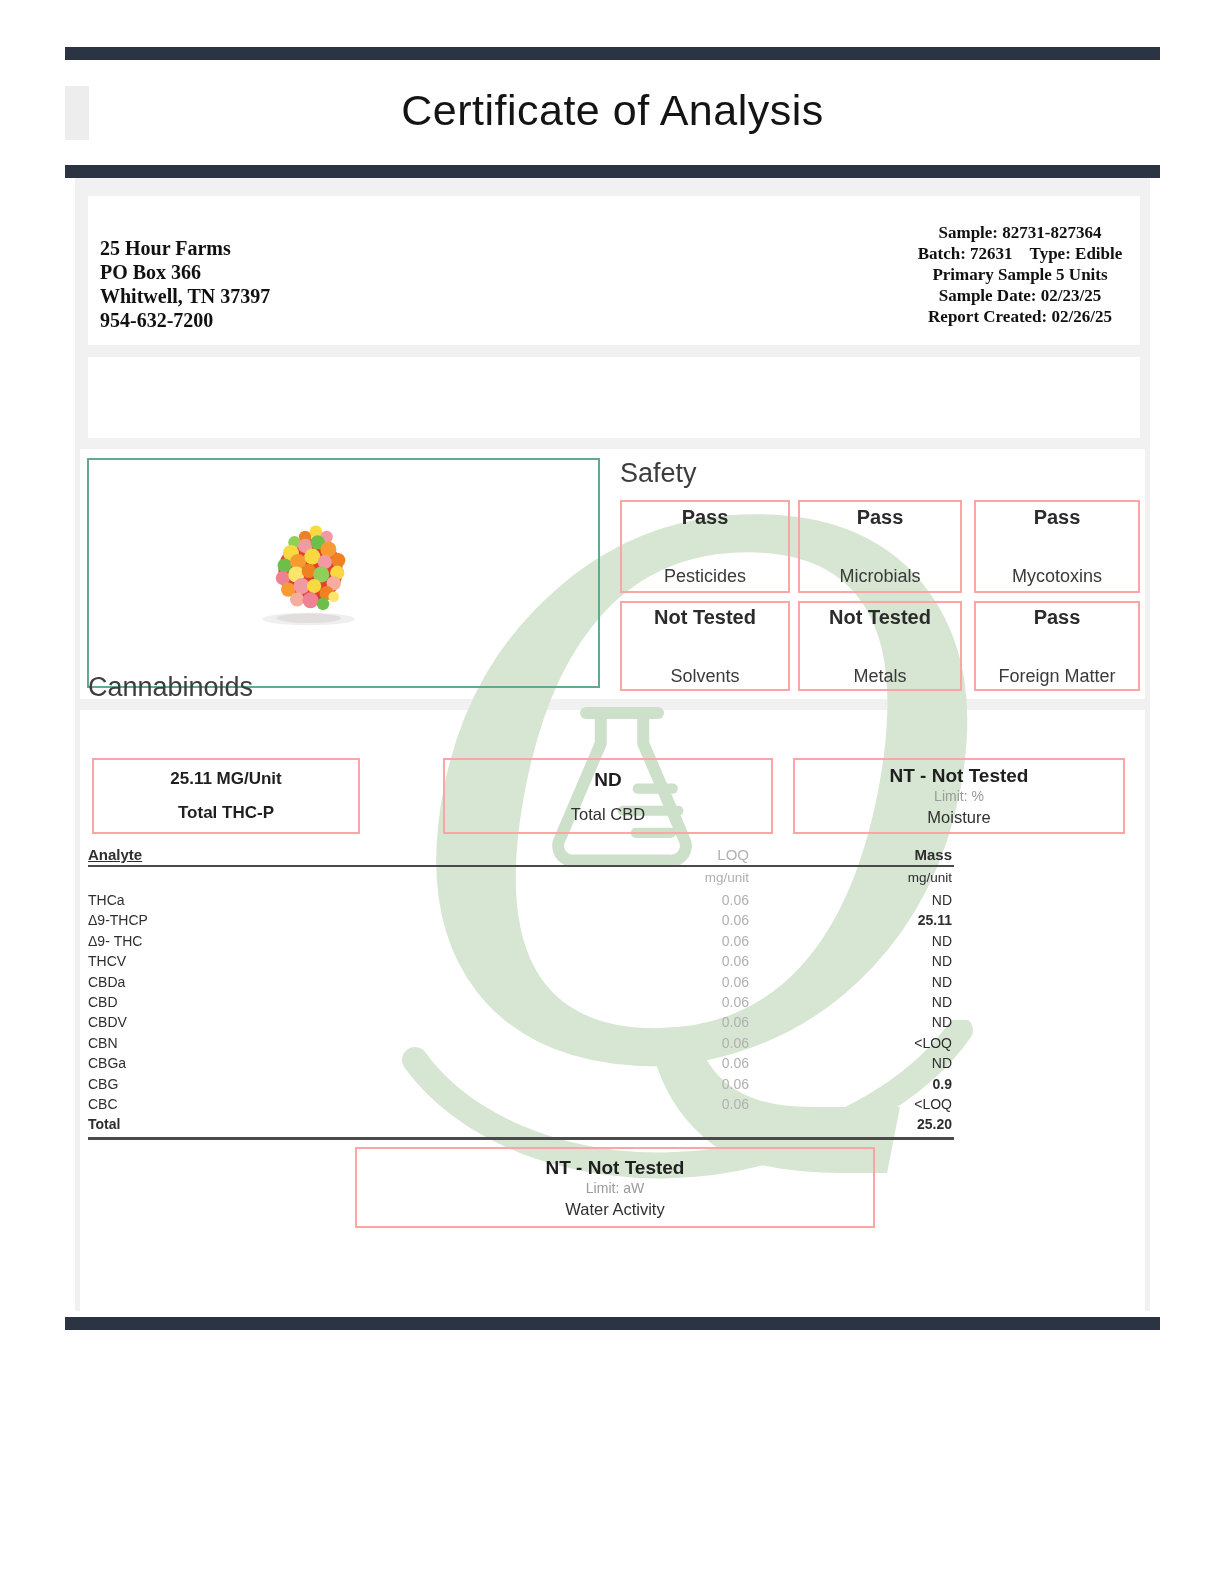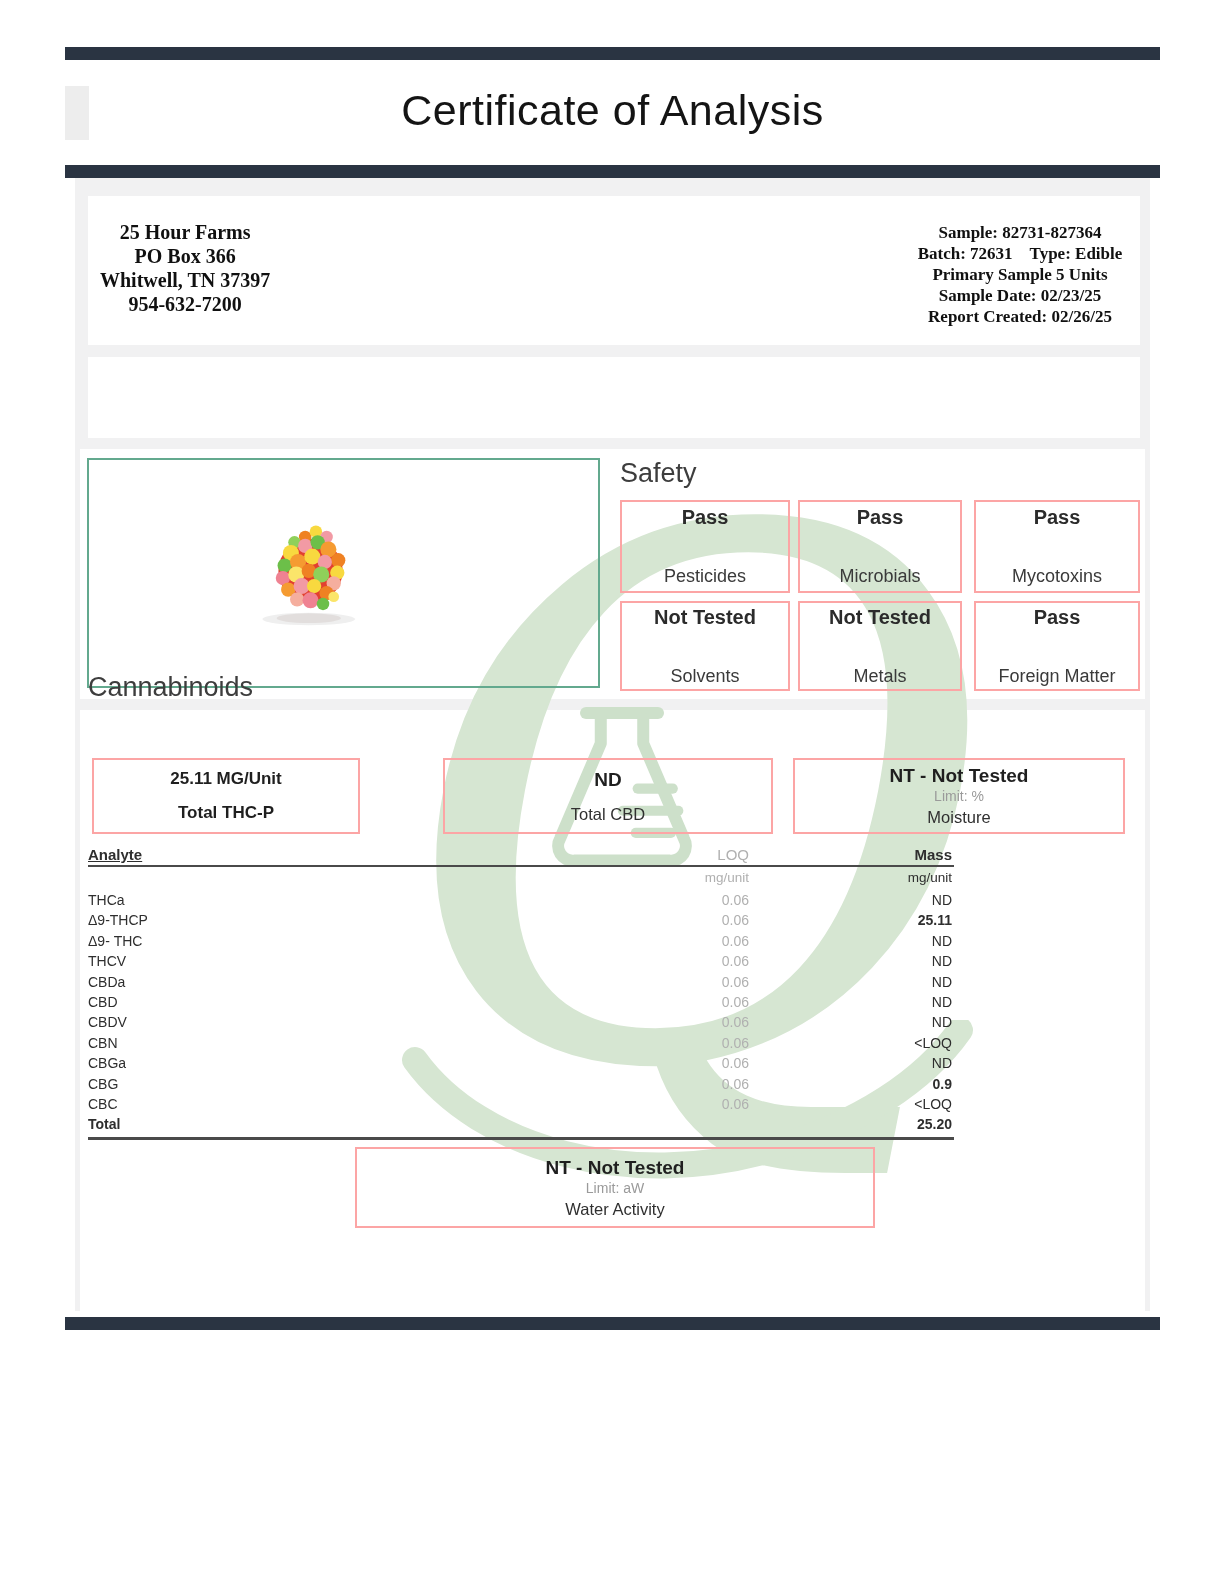--- a/index.html
+++ b/index.html
@@ -10,21 +10,21 @@
   .bg-content{left:75px;top:178px;width:1075px;height:1133px;background:#f1f1f2;}
   .panel{background:#ffffff;}
   .p-header{left:88px;top:196px;width:1052px;height:149px;}
   .p-product{left:88px;top:357px;width:1052px;height:81px;}
   .p-safety{left:80px;top:449px;width:1065px;height:250px;}
   .p-cannab{left:80px;top:710px;width:1065px;height:601px;}
   .artifact{background:#ededed;}
   .title{left:65px;top:86px;width:1095px;text-align:center;font-size:43px;font-weight:400;
          color:#141414;letter-spacing:0.5px;}
   .serif{font-family:"Liberation Serif",serif;font-weight:bold;color:#101010;}
-  .company{left:100px;top:220px;font-size:20px;line-height:24px;text-align:center;}
+  .company{left:100px;top:236px;font-size:20px;line-height:24px;}
   .sampleinfo{left:830px;top:222px;width:380px;text-align:center;font-size:17px;line-height:21px;}
   .productblock{left:140px;top:376px;text-align:center;font-size:19px;line-height:24px;}
   .heading{font-size:27px;color:#3d3d3d;}
   .gbox{border:2px solid #fca5a5;display:flex;flex-direction:column;align-items:center;
         justify-content:center;text-align:center;box-sizing:border-box;background:transparent;}
   .status{font-size:20px;font-weight:bold;color:#2b2b2b;margin-bottom:9px;}
   .slabel{font-size:18px;color:#3a3a3a;margin-top:28px;}
   .sumval{font-size:17px;font-weight:bold;color:#1f1f1f;}
   .sumval-lg{font-size:19px;font-weight:bold;color:#1f1f1f;}
   .sumlabel{font-size:16.5px;color:#303030;}

